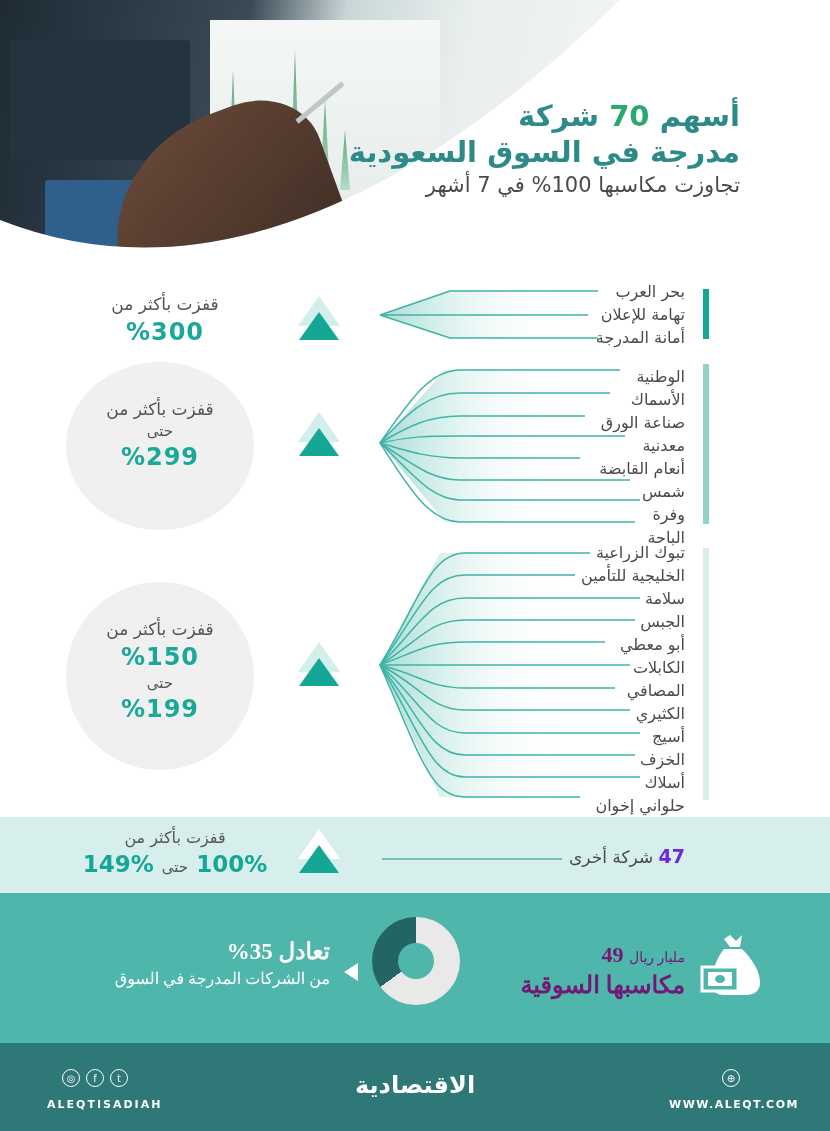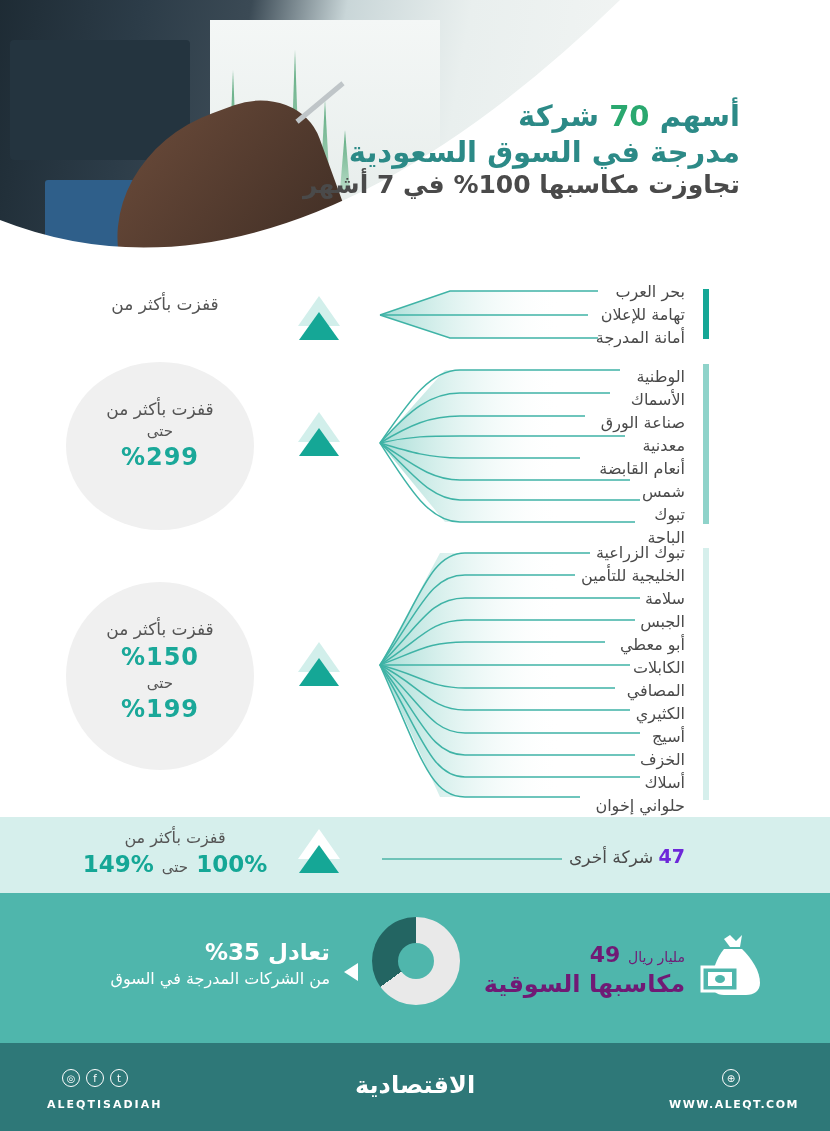--- a/index.html
+++ b/index.html
@@ -10,21 +10,21 @@
   .hero-photo .screen { position: absolute; left: 220px; top: 20px; width: 230px; height: 230px; background: linear-gradient(180deg,#f4f7f6,#e4ebe9); }
   .hero-photo .spike { position: absolute; bottom: 60px; width: 10px; background: linear-gradient(180deg,#5daa7f,#b7dbc6); clip-path: polygon(50% 0,100% 100%,0 100%); }
   .hero-photo .panel { position: absolute; left: 20px; top: 40px; width: 180px; height: 120px; background: #24343f; border-radius: 4px; }
   .hero-photo .panel2 { position: absolute; left: 55px; top: 180px; width: 140px; height: 80px; background: #2f5f8a; border-radius: 3px; }
   .hero-photo .arm { position: absolute; left: 120px; top: 115px; width: 230px; height: 200px; background: linear-gradient(150deg,#6b4b3a,#3a2a22); border-radius: 60% 30% 0 0; transform: rotate(-20deg); }
   .hero-photo .pen { position: absolute; left: 300px; top: 100px; width: 60px; height: 5px; background: #bfc5c8; transform: rotate(-40deg); }
   .title { position: absolute; right: 90px; top: 98px; text-align: right; direction: rtl; }
   .title .l1 { font-size: 29px; font-weight: bold; color: #2c8a87; line-height: 36px; }
   .title .l1 .num { color: #2aa86f; }
   .title .l2 { font-size: 29px; font-weight: bold; color: #2c8a87; line-height: 36px; }
-  .title .l3 { font-size: 25px; color: #4a4a4a; line-height: 30px; font-weight: bold; }
+  .title .l3 { font-size: 21px; color: #4a4a4a; line-height: 30px; }
 
   .tier-label { position: absolute; text-align: center; direction: rtl; }
   .tier-label .cap { font-size: 17px; color: #555; line-height: 24px; }
   .tier-label .pct { font-size: 24px; font-weight: bold; color: #1aa899; line-height: 32px; letter-spacing: 1px; }
   .tier-label .until { font-size: 15px; color: #555; line-height: 20px; }
   .circle { position: absolute; border-radius: 50%; background: #f0f0f0; }
 
   .arrow { position: absolute; width: 42px; height: 44px; }
   .arrow .back { position: absolute; left: 0; top: 0; width: 42px; height: 30px; background: #d2efeb; clip-path: polygon(50% 0,100% 100%,0 100%); }
   .arrow .front { position: absolute; left: 1px; top: 16px; width: 40px; height: 28px; background: #15a796; clip-path: polygon(50% 0,100% 100%,0 100%); }
@@ -36,21 +36,21 @@
 
   .band { position: absolute; left: 0; top: 817px; width: 830px; height: 76px; background: #d6efec; }
   .band .other { position: absolute; right: 145px; top: 28px; font-size: 17px; color: #4a4a4a; direction: rtl; }
   .band .other b { color: #6d28d9; font-size: 19px; }
   .band .line { position: absolute; left: 382px; top: 41px; width: 180px; height: 2px; background: #6fc3b8; }
   .band .lbl { position: absolute; left: 80px; top: 10px; width: 190px; text-align: center; direction: rtl; }
   .band .lbl .cap { font-size: 16px; color: #555; line-height: 22px; }
   .band .lbl .pct { font-size: 23px; font-weight: bold; color: #15a796; line-height: 30px; }
   .band .lbl .pct span { font-size: 15px; color: #555; font-weight: normal; }
 
-  .stats { position: absolute; left: 0; top: 893px; width: 830px; height: 183px; background: #4fb6ac; }
+  .stats { position: absolute; left: 0; top: 893px; width: 830px; height: 183px; background: #4fb6ac; font-family: Liberation Serif, serif; }
   .donut { position: absolute; left: 372px; top: 24px; width: 88px; height: 88px; border-radius: 50%;
     background: conic-gradient(#e9e9e9 0 65%, #236562 65% 100%); }
   .donut::after { content: ""; position: absolute; left: 26px; top: 26px; width: 36px; height: 36px; border-radius: 50%; background: #4fb6ac; }
   .pointer { position: absolute; left: 344px; top: 70px; width: 14px; height: 18px; background: #fff; clip-path: polygon(0 50%,100% 0,100% 100%); }
   .share { position: absolute; right: 500px; top: 44px; text-align: right; direction: rtl; color: #fff; }
   .share .big { font-size: 23px; font-weight: bold; line-height: 30px; }
   .share .small { font-size: 16px; line-height: 24px; }
   .profit { position: absolute; right: 145px; top: 48px; text-align: right; direction: rtl; color: #701a75; }
   .profit .big { font-size: 22px; font-weight: bold; line-height: 28px; }
   .profit .big span { font-size: 14px; font-weight: normal; }
@@ -144,31 +144,32 @@
   <div class="n">بحر العرب</div>
   <div class="n">تهامة للإعلان</div>
   <div class="n">أمانة المدرجة</div>
 </div>
 <div class="arrow" style="left:298px;top:296px;">
     <div class="back"></div>
     <div class="front"></div>
   </div>
 <div class="tier-label" style="left:90px;top:292px;width:150px;">
   <div class="cap">قفزت بأكثر من</div>
+  <div class="pct">%300</div>
 </div>
 
 <div class="bar-v" style="left:703px;top:364px;height:160px;background:#8fd3ca;"></div>
 <div class="names" style="top:357px;margin-top:8px;">
   <div class="n">الوطنية</div>
   <div class="n">الأسماك</div>
   <div class="n">صناعة الورق</div>
   <div class="n">معدنية</div>
   <div class="n">أنعام القابضة</div>
   <div class="n">شمس</div>
-  <div class="n">تبوك</div>
+  <div class="n">وفرة</div>
   <div class="n">الباحة</div>
 </div>
 <div class="circle" style="left:66px;top:362px;width:188px;height:168px;"></div>
 <div class="arrow" style="left:298px;top:412px;">
     <div class="back"></div>
     <div class="front"></div>
   </div>
 <div class="tier-label" style="left:85px;top:397px;width:150px;">
   <div class="cap">قفزت بأكثر من</div>
   <div class="until">حتى</div>

